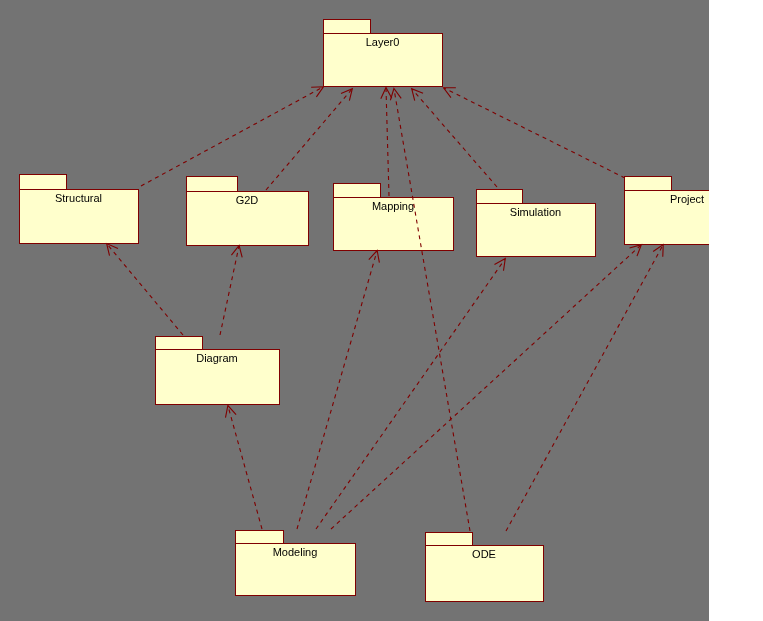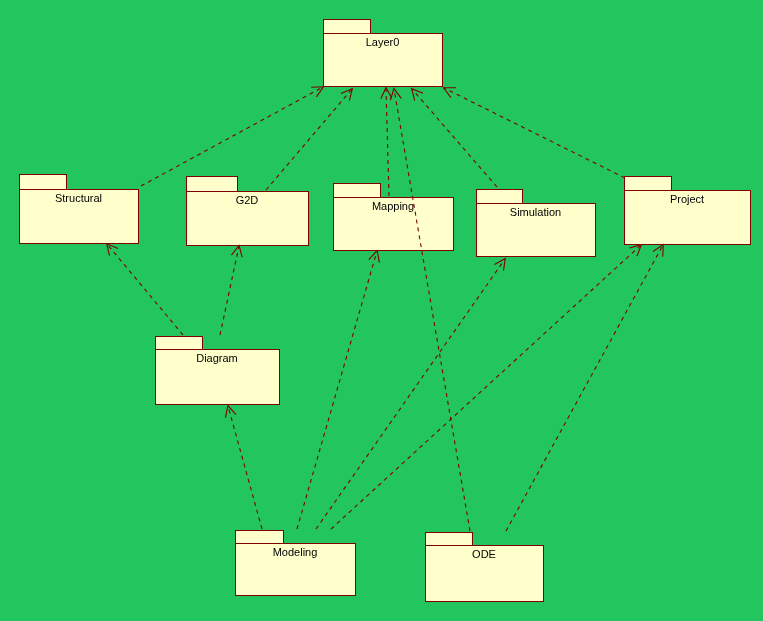--- a/index.html
+++ b/index.html
@@ -2,23 +2,23 @@
 <html><head>
 <meta charset="utf-8">
 <style>
   html, body {
     margin: 0;
     padding: 0;
     background: #ffffff;
   }
   #canvas-wrap {
     position: relative;
-    width: 763px;
+    width: 709px;
     height: 621px;
-    background: #22c55e;
+    background: #737373;
     overflow: hidden;
     font-family: "Liberation Sans", sans-serif;
   }
   svg text {
     font-family: "Liberation Sans", sans-serif;
     font-size: 11px;
   }
   .pkg rect {
     shape-rendering: crispEdges;
   }

